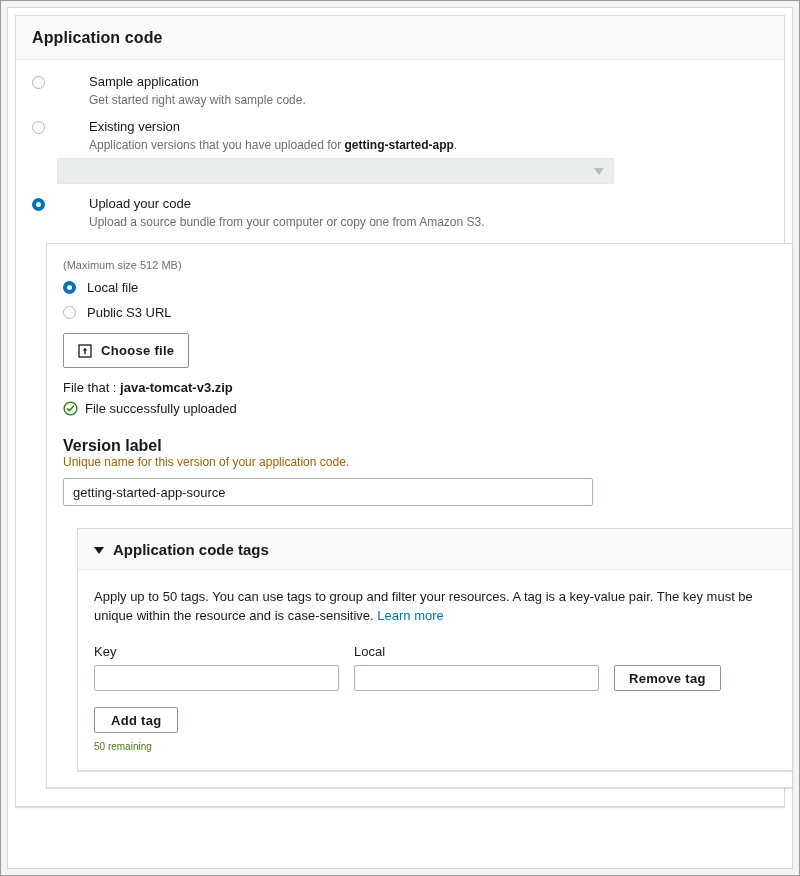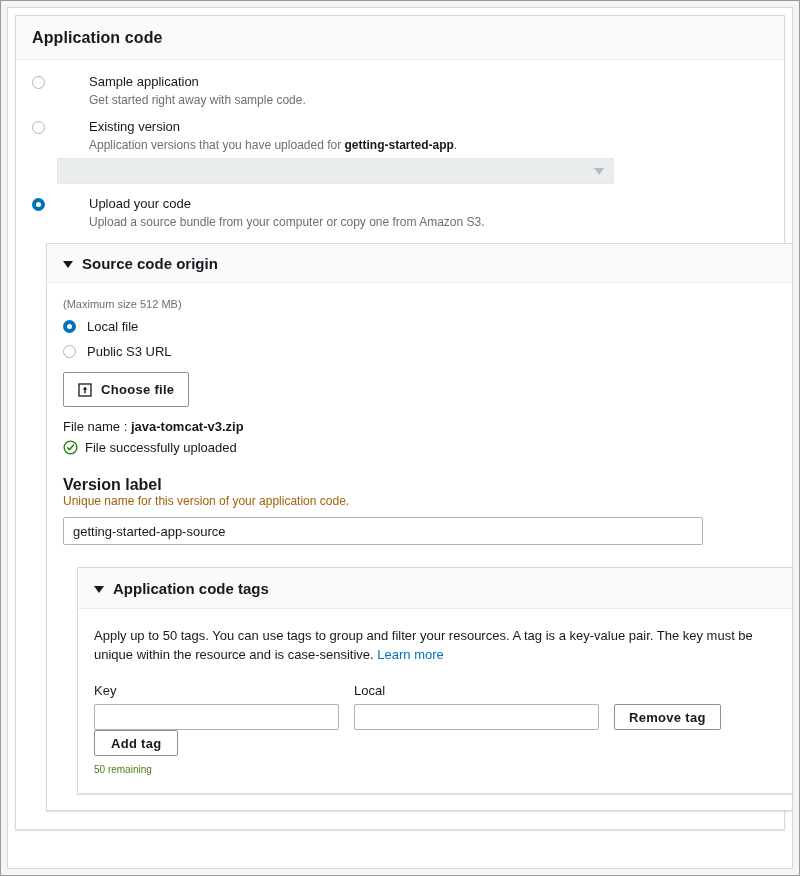--- a/index.html
+++ b/index.html
@@ -197,21 +197,21 @@
     line-height: 17px;
   }
   .field-hint {
     font-size: 12px;
     color: #a16207;
     line-height: 16px;
     margin-bottom: 8px;
   }
   .text-input {
     box-sizing: border-box;
-    width: 640px;
+    width: 530px;
     height: 28px;
     border: 1px solid #aab7b8;
     border-radius: 2px;
     background: #ffffff;
     padding: 0 9px;
     font-family: "Liberation Sans", sans-serif;
     font-size: 13px;
     color: #16191f;
     outline: none;
   }
@@ -250,21 +250,21 @@
     border: 1px solid #aab7b8;
     border-radius: 2px;
     background: #ffffff;
     padding: 0 8px;
     font-family: "Liberation Sans", sans-serif;
     font-size: 13px;
     color: #16191f;
     outline: none;
   }
   .btn-remove { height: 26px; }
-  .add-row { margin-top: 0; }
+  .add-row { margin-top: 16px; }
   .btn-add { height: 26px; padding: 0 16px; }
   .remaining {
     font-size: 10px;
     color: #4d7c0f;
     margin-top: 8px;
   }
 </style>
 </head>
 <body>
 
@@ -302,26 +302,20 @@
       <div class="radio-row" style="margin-bottom:0;">
         <span class="radio checked"></span>
         <span class="radio-texts">
           <span class="radio-label" style="display:block;">Upload your code</span>
           <span class="radio-desc" style="display:block;">Upload a source bundle from your computer or copy one from Amazon S3.</span>
         </span>
       </div>
 
       <div class="panel panel-l2">
 
-        <div class="panel-header">
-          <div class="section-title">
-            <span class="tri"></span>
-            <span>Source code origin</span>
-          </div>
-        </div>
 
         <div class="panel-body">
 
           <div class="maxsize">(Maximum size 512 MB)</div>
 
           <div class="radio-inline">
             <span class="radio checked"></span>
             <span class="lbl">Local file</span>
           </div>
 
@@ -335,21 +329,21 @@
               <svg width="14" height="14" viewBox="0 0 14 14" aria-hidden="true">
                 <rect x="1" y="1" width="12" height="12" fill="none" stroke="#16191f" stroke-width="1.3"></rect>
                 <path d="M7 10.3 L7 4.6" stroke="#16191f" stroke-width="1.4" fill="none"></path>
                 <path d="M4.6 6.6 L7 4.1 L9.4 6.6 Z" fill="#16191f"></path>
               </svg>
             </span>
             <span>Choose file</span>
           </button>
 
           <div class="filename">
-            <span>File name :</span>
+            <span>File that :</span>
             <b>java-tomcat-v3.zip</b>
           </div>
 
           <div class="uploaded">
             <span class="check-ico">
               <svg width="15" height="15" viewBox="0 0 16 16" aria-hidden="true">
                 <circle cx="8" cy="8" r="6.8" fill="none" stroke="#1d8102" stroke-width="1.4"></circle>
                 <path d="M4.8 8.2 L6.9 10.4 L11.2 5.4" fill="none" stroke="#1d8102" stroke-width="1.5" stroke-linecap="round" stroke-linejoin="round"></path>
               </svg>
             </span>

